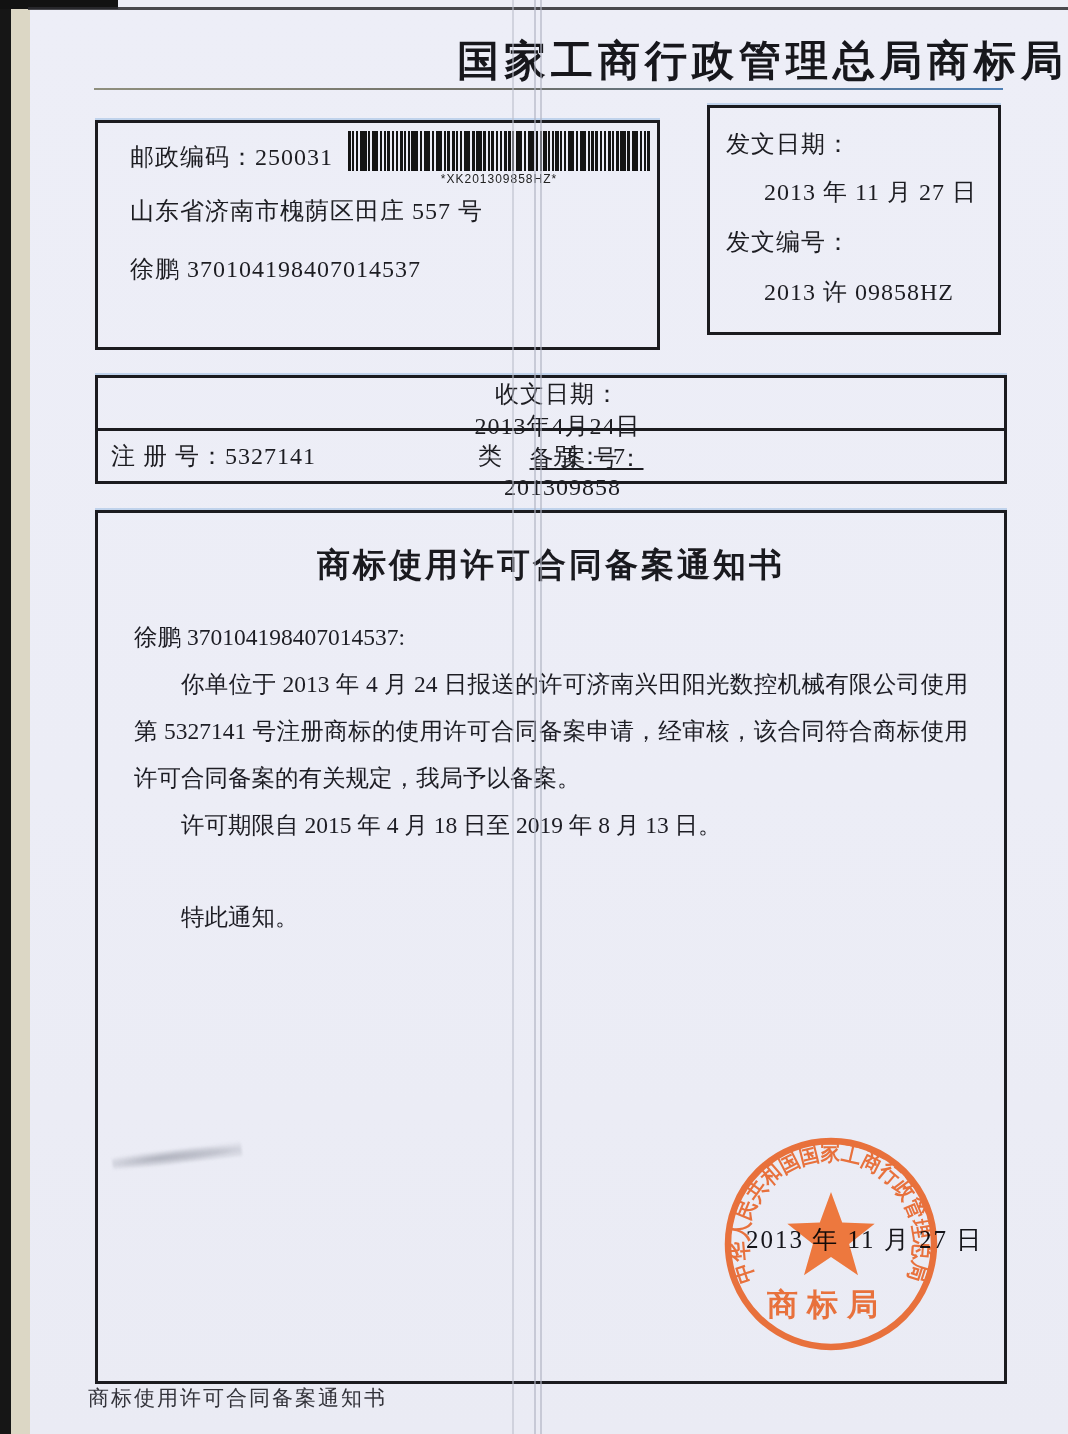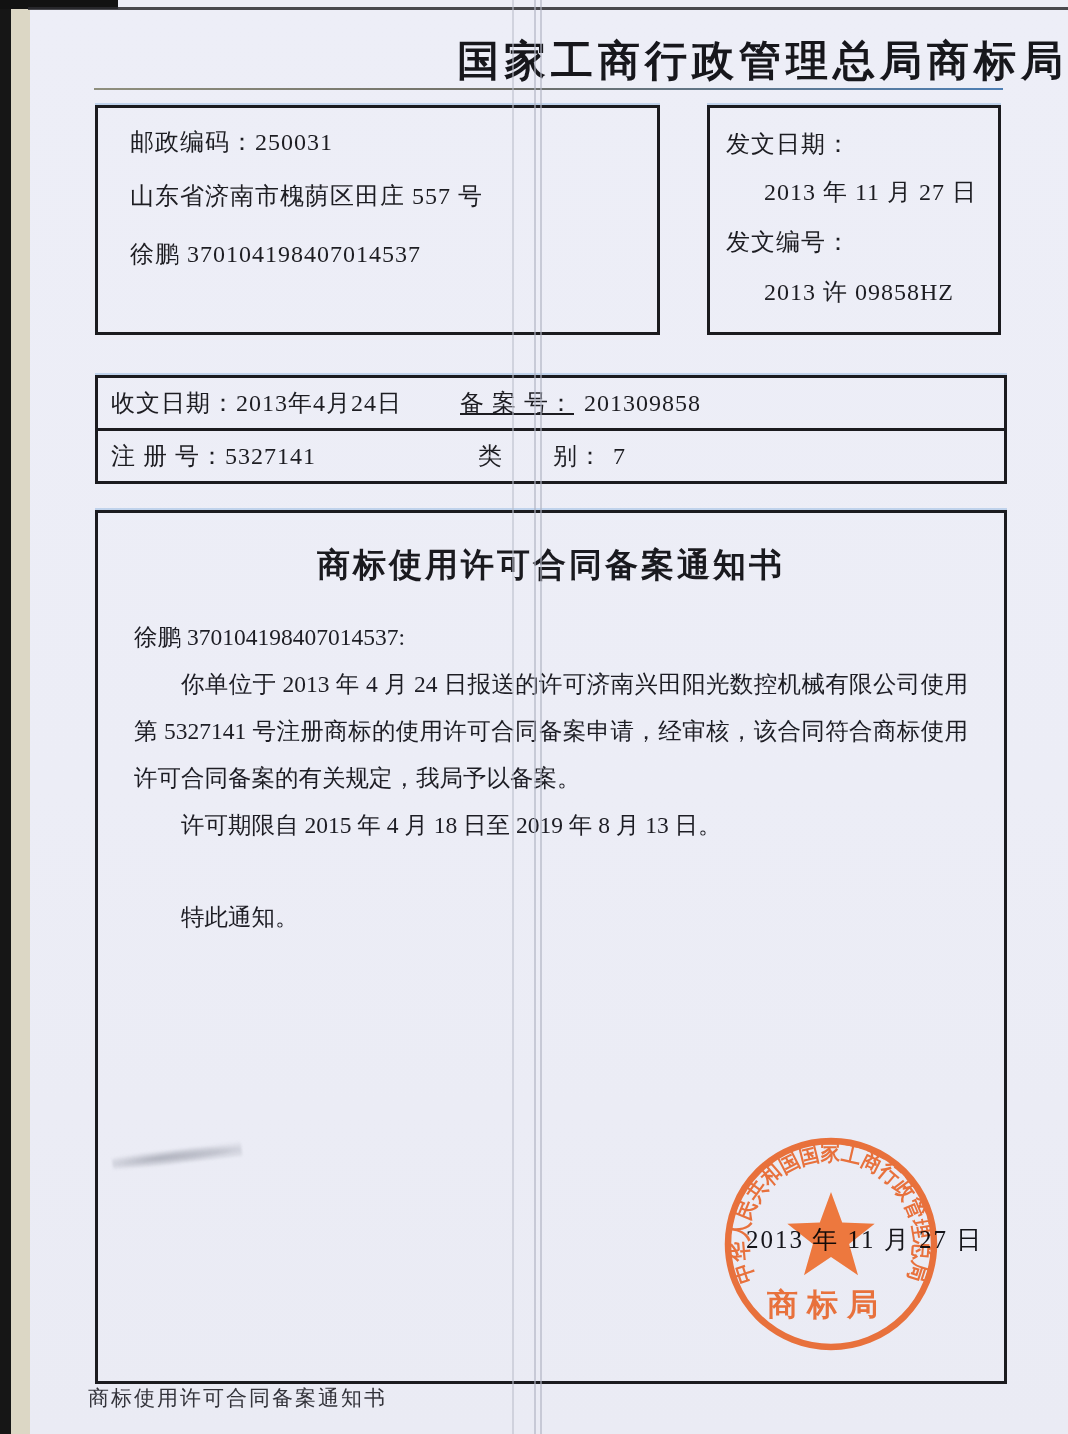--- a/index.html
+++ b/index.html
@@ -30,21 +30,21 @@
   .doc-title{
     position:absolute;left:80px;top:33px;width:988px;margin:0;
     text-align:right;font-size:42px;font-weight:bold;letter-spacing:5px;color:#17171c;
   }
   .title-rule{
     position:absolute;left:94px;top:88px;width:909px;height:2px;
     background:linear-gradient(90deg,#8f8f7e 0%,#6f6f68 45%,#4e7fb4 100%);
   }
   
   .box{position:absolute;border:3px solid #1b1b1f;background:transparent;box-shadow:0 -2px 0 rgba(110,160,215,.35);}
-  .addr-box{left:95px;top:105px;width:559px;height:224px;}
+  .addr-box{left:95px;top:120px;width:559px;height:224px;}
   .dispatch-box{left:707px;top:105px;width:288px;height:224px;}
   .line{position:absolute;font-size:24px;letter-spacing:1px;white-space:nowrap;}
   .addr-postal{left:32px;top:18px;}
   .addr-street{left:32px;top:72px;}
   .addr-recipient{left:32px;top:130px;}
   .barcode{position:absolute;left:250px;top:8px;width:302px;text-align:center;}
   .barcode-bars{
     height:40px;width:302px;
     background-image:
       repeating-linear-gradient(90deg,#141414 0 2px,transparent 2px 4px),
@@ -52,21 +52,21 @@
       repeating-linear-gradient(90deg,#141414 0 3px,transparent 3px 13px);
   }
   .barcode-text{font-family:"Liberation Sans","DejaVu Sans",sans-serif;font-size:12px;letter-spacing:1px;color:#222;margin-top:1px;}
   .disp-label1{left:16px;top:20px;}
   .disp-value1{left:54px;top:68px;}
   .disp-label2{left:16px;top:118px;}
   .disp-value2{left:54px;top:168px;}
   
   .info-table{left:95px;top:375px;width:906px;height:103px;}
   .info-row{display:flex;align-items:center;height:50px;padding-left:13px;font-size:24px;letter-spacing:1px;white-space:nowrap;}
-  .info-row.first{border-bottom:3px solid #1b1b1f;}
+  .info-row.first{border-bottom:3px solid #1b1b1f;flex-direction:column;}
   .gap-a{margin-left:58px;text-decoration:underline;}
   .gap-b{margin-left:10px;}
   .gap-c{margin-left:162px;}
   
   .notice-box{left:95px;top:510px;width:906px;height:868px;}
   .notice-title{
     margin:30px 0 0 0;text-align:center;font-size:33px;font-weight:bold;letter-spacing:3px;color:#1a1a1f;
   }
   .notice-body{margin-top:26px;padding:0 36px;font-size:23.5px;line-height:47px;color:#1d1d24;}
   .notice-body p{margin:0;}
@@ -95,20 +95,24 @@
   <div class="vline v2"></div>
   <div class="vline v3"></div>
   <div class="smudge"></div>
 
   <h1 class="doc-title">国家工商行政管理总局商标局</h1>
   <div class="title-rule"></div>
 
   <div class="box addr-box">
     <div class="line addr-postal">
       <span>邮政编码：</span><span>250031</span>
+    </div>
+    <div class="barcode">
+      <div class="barcode-bars"></div>
+      <div class="barcode-text">*XK201309858HZ*</div>
     </div>
     <div class="line addr-street">山东省济南市槐荫区田庄 557 号</div>
     <div class="line addr-recipient">徐鹏 370104198407014537</div>
   </div>
 
   <div class="box dispatch-box">
     <div class="line disp-label1">发文日期：</div>
     <div class="line disp-value1">2013 年 11 月 27 日</div>
     <div class="line disp-label2">发文编号：</div>
     <div class="line disp-value2">2013 许 09858HZ</div>

